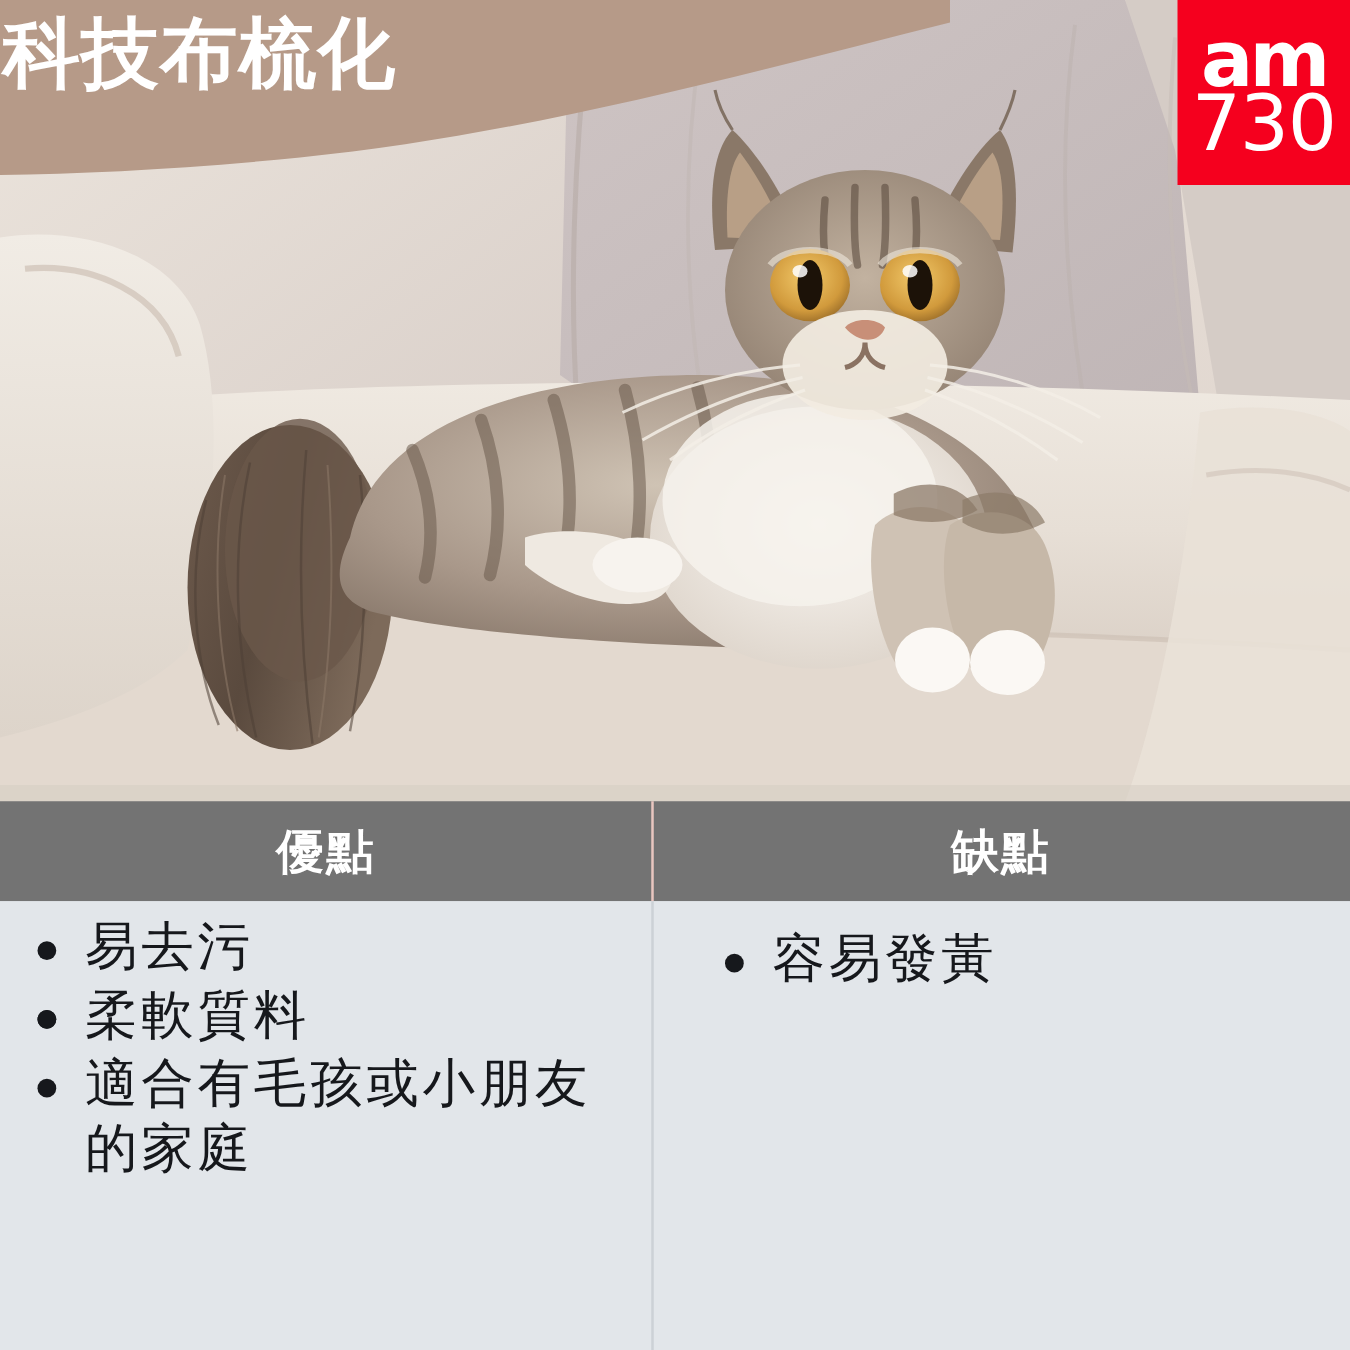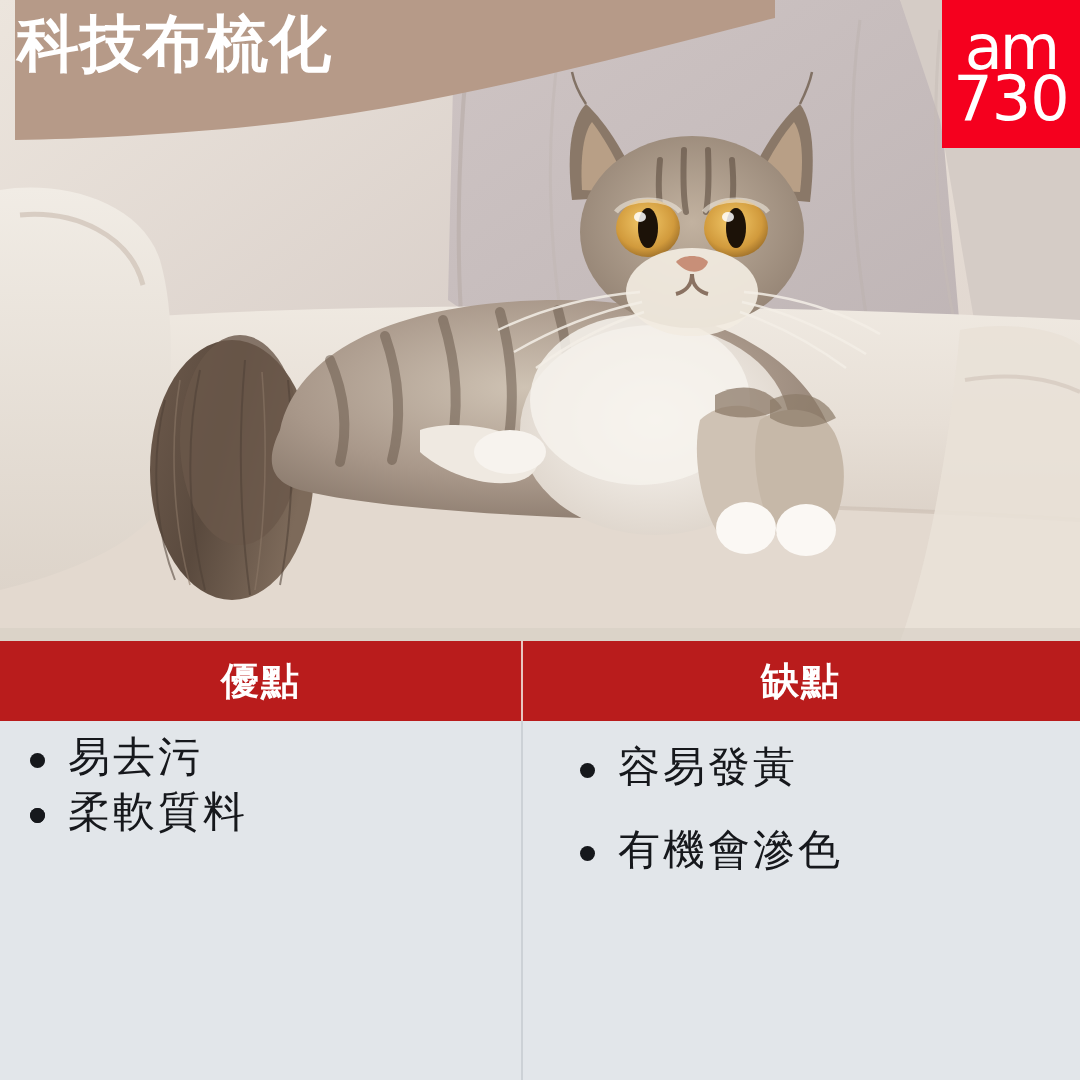--- a/index.html
+++ b/index.html
@@ -20,54 +20,54 @@
   .photo-area{
     position:absolute; left:0; top:0;
     width:1080px; height:642px;
     overflow:hidden;
     background:#cfc3b8;
   }
   .photo-svg{ position:absolute; left:0; top:0; width:1080px; height:642px; display:block; }
 
   
   .title-banner{
-    position:absolute; left:15px; top:0;
+    position:absolute; left:0; top:0;
     width:760px; height:150px;
     pointer-events:none;
   }
   .title-banner svg{ position:absolute; left:0; top:0; width:760px; height:150px; }
   .banner-title{
     position:absolute; left:2px; top:11px;
     font-size:62px; font-weight:bold; color:#ffffff;
     letter-spacing:1px; line-height:1.05; white-space:nowrap;
   }
 
   
   .logo-box{
     position:absolute; right:0; top:0;
     width:138px; height:148px;
     background:#f5001e;
     display:flex; flex-direction:column;
     align-items:center; justify-content:center;
     line-height:0.82;
   }
   .logo-am{
-    font-size:62px; font-weight:normal; color:#ffffff;
+    font-size:62px; font-weight:bold; color:#ffffff;
     letter-spacing:-3px; font-family:"DejaVu Sans",sans-serif;
   }
   .logo-730{
     font-size:62px; font-weight:normal; color:#ffffff;
     letter-spacing:-1px; font-family:"DejaVu Sans",sans-serif;
   }
 
   
   .table-header{
     position:absolute; left:0; top:641px;
     width:1080px; height:80px;
-    background:#b91c1c;
+    background:#737373;
     display:flex;
   }
   .th{
     flex:0 0 auto; height:100%;
     display:flex; align-items:center; justify-content:center;
     color:#ffffff; font-size:38px; font-weight:bold; letter-spacing:2px;
   }
   .th.left{ width:522px; }
   .th.right{ width:558px; }
   .header-divider{
@@ -286,26 +286,26 @@
     <div class="th right">缺點</div>
     <div class="header-divider"></div>
   </div>
 
   <div class="table-body">
     <div class="col left">
       <ul class="bullets pros">
         <li><span class="dot"></span><span>易去污</span></li>
         <li><span class="dot"></span></li>
         <li><span class="dot"></span><span>柔軟質料</span></li>
+        <li><span class="dot"></span><span>適合有毛孩或小朋友的家庭</span></li>
       </ul>
     </div>
 
     <div class="col right">
       <ul class="bullets cons">
         <li><span class="dot"></span><span>容易發黃</span></li>
-        <li><span class="dot"></span><span>有機會滲色</span></li>
       </ul>
     </div>
 
     <div class="col-divider"></div>
   </div>
 
 </div>
 
 </body></html>

